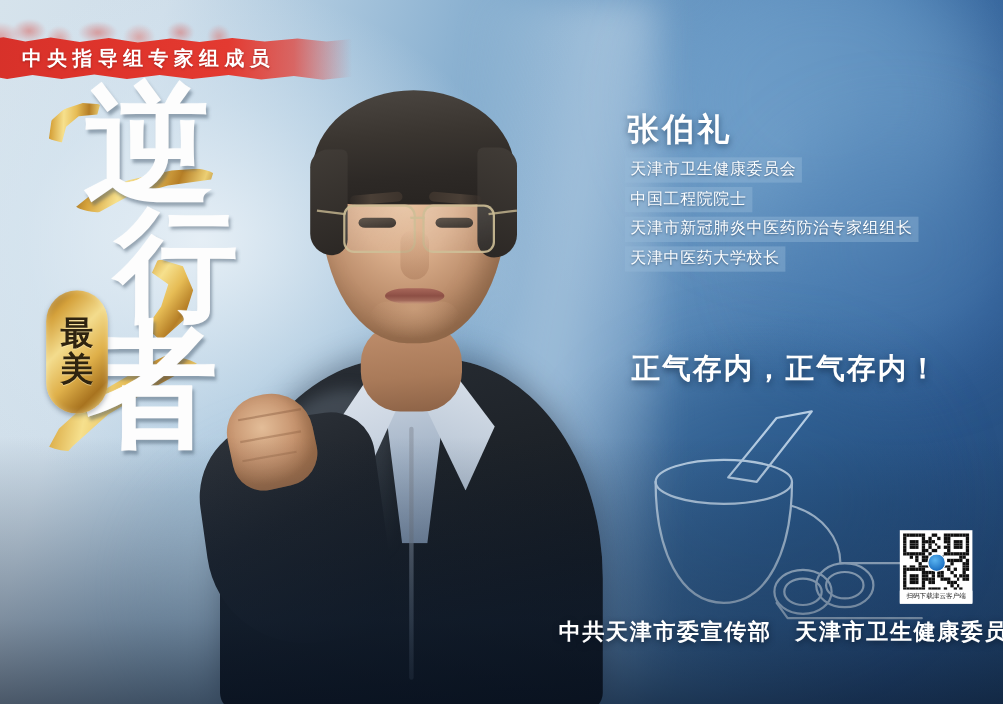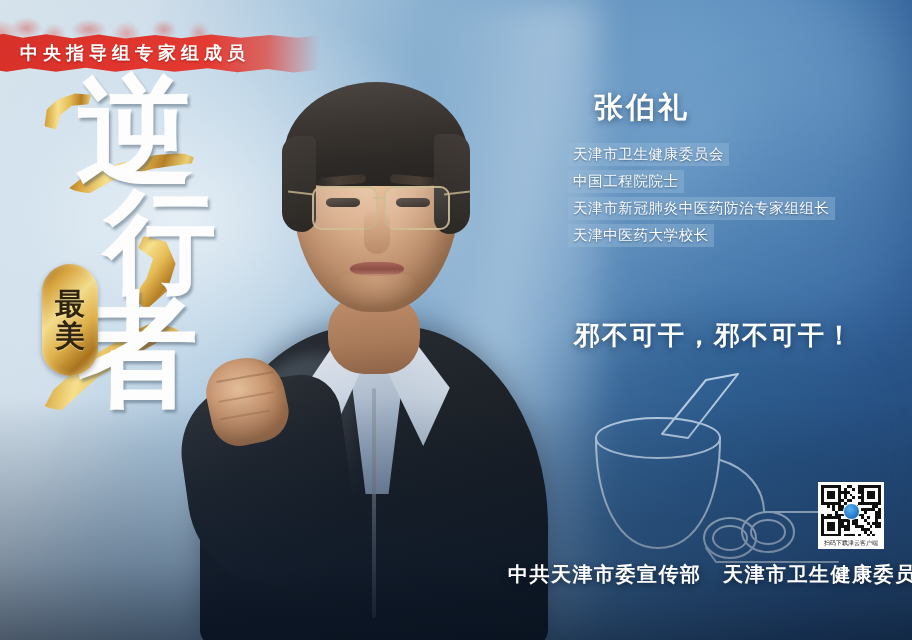--- a/index.html
+++ b/index.html
@@ -131,22 +131,22 @@
     border-radius:70px 40px 30px 90px;transform:rotate(-8deg);}
   .p-fist{position:absolute;left:36px;top:300px;width:78px;height:86px;
     background:radial-gradient(ellipse 66% 60% at 42% 34%,#e3bd98,#c79570 58%,#a5744f 100%);
     border-radius:34px 38px 30px 28px;transform:rotate(-12deg);
     box-shadow:inset -6px -6px 12px rgba(120,82,56,.35);}
   .p-fist-l1{position:absolute;left:44px;top:318px;width:58px;height:2px;background:rgba(140,96,66,.45);transform:rotate(-10deg);}
   .p-fist-l2{position:absolute;left:46px;top:338px;width:56px;height:2px;background:rgba(140,96,66,.4);transform:rotate(-10deg);}
   .p-fist-l3{position:absolute;left:48px;top:356px;width:50px;height:2px;background:rgba(140,96,66,.35);transform:rotate(-10deg);}
 
   
-  .name{position:absolute;left:570px;top:88px;font-size:29px;font-weight:700;color:#ffffff;
-    letter-spacing:3px;text-shadow:0 2px 6px rgba(10,34,62,.55);margin-left:24px;}
+  .name{position:absolute;left:570px;top:98px;font-size:29px;font-weight:700;color:#ffffff;
+    letter-spacing:3px;text-shadow:0 2px 6px rgba(10,34,62,.55);}
   .creds{position:absolute;left:568px;top:143px;display:flex;flex-direction:column;gap:4px;align-items:flex-start;}
   .cred{background:rgba(150,186,218,.42);color:#fbfdff;font-size:14.5px;line-height:20px;
     padding:1px 5px 2px 5px;letter-spacing:.6px;white-space:nowrap;
     text-shadow:0 1px 2px rgba(10,32,58,.5);}
   .quote{position:absolute;left:574px;top:318px;font-family:"Liberation Serif","DejaVu Serif",serif;
     font-size:26px;font-weight:700;color:#fff;letter-spacing:2px;white-space:nowrap;
     text-shadow:0 2px 7px rgba(8,30,56,.6);}
 
   
   .lineart{position:absolute;left:588px;top:372px;width:260px;height:205px;opacity:.82;}
@@ -247,21 +247,21 @@
     </div>
   </div>
 
   <div class="name">张伯礼</div>
   <div class="creds">
     <div class="cred">天津市卫生健康委员会</div>
     <div class="cred">中国工程院院士</div>
     <div class="cred">天津市新冠肺炎中医药防治专家组组长</div>
     <div class="cred">天津中医药大学校长</div>
   </div>
-  <div class="quote">邪不可干，邪不可干！</div>
+  <div class="quote">正气存内，正气存内！</div>
 
   <div class="qr-card">
     <div class="qr-grid" id="qr-grid">
         <i style="position:absolute;left:0.00px;top:0.00px;width:2.86px;height:2.86px;background:#101010"></i>
         <i style="position:absolute;left:2.86px;top:0.00px;width:2.86px;height:2.86px;background:#101010"></i>
         <i style="position:absolute;left:5.71px;top:0.00px;width:2.86px;height:2.86px;background:#101010"></i>
         <i style="position:absolute;left:8.57px;top:0.00px;width:2.86px;height:2.86px;background:#101010"></i>
         <i style="position:absolute;left:11.43px;top:0.00px;width:2.86px;height:2.86px;background:#101010"></i>
         <i style="position:absolute;left:14.29px;top:0.00px;width:2.86px;height:2.86px;background:#101010"></i>
         <i style="position:absolute;left:17.14px;top:0.00px;width:2.86px;height:2.86px;background:#101010"></i>

